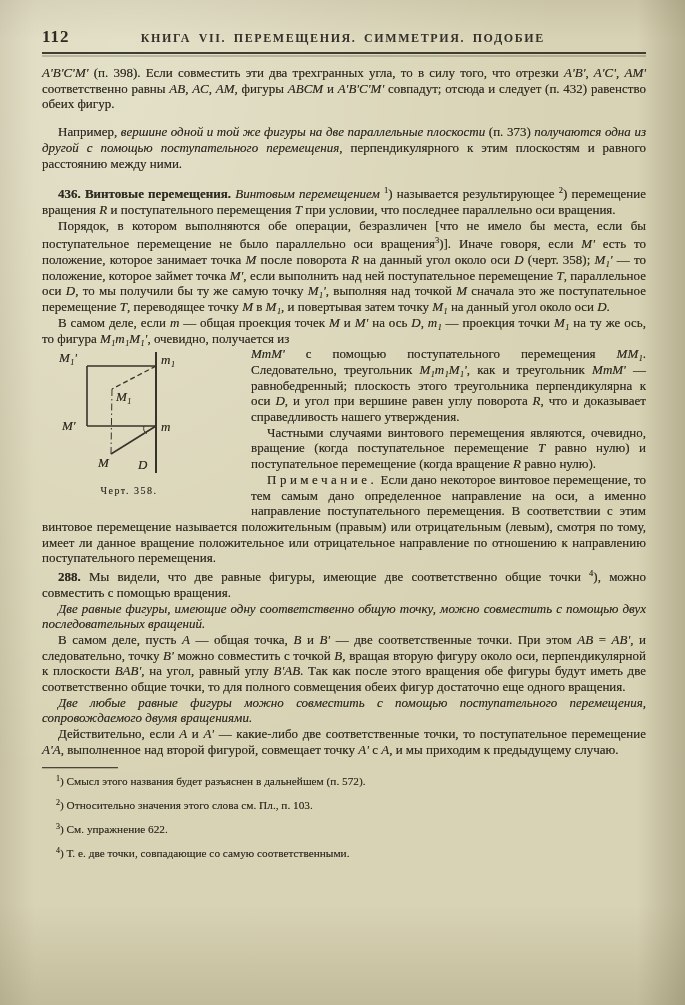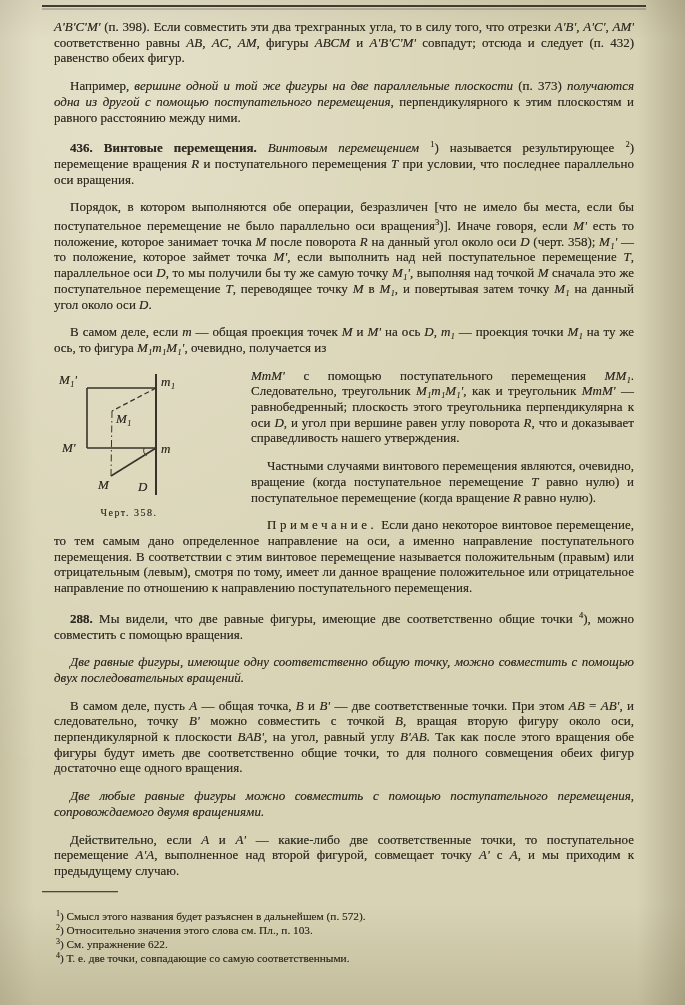--- a/index.html
+++ b/index.html
@@ -37,21 +37,21 @@
     margin-top:5px;height:2px;background:#403c2f;
     box-shadow:0 3px 0 rgba(64,60,47,0.25);
   }
   
   .bodytext{
     margin-top:11px;
     font-size:13px;line-height:15.7px;
     text-align:justify;
     text-shadow:0 0 0.5px rgba(40,36,26,0.55);
   }
-  .bodytext p{margin:12px;}
+  .bodytext p{margin:0;}
   .ind{text-indent:16px;}
   .gap{margin-top:12px !important;}
   .seg-i{font-style:italic;}
   .seg-b{font-weight:700;}
   .seg-s{font-size:8.5px;vertical-align:5px;letter-spacing:0;}
   .seg-ls{letter-spacing:3.5px;}
   
   .figure{
     float:left;width:140px;
     margin:3px 52px 5px 17px;
@@ -66,33 +66,37 @@
     margin-top:4px;text-align:center;
     font-size:10px;letter-spacing:1.5px;color:#34312a;
     text-indent:0;
   }
   
   .fnrule{
     clear:both;margin-top:9px;width:76px;height:1px;
     background:#4a463a;box-shadow:0 1px 0 rgba(74,70,58,0.3);
   }
   .footnotes{
-    margin-top:16px;padding-left:14px;
-    font-size:11.3px;line-height:12px;
+    margin-top:0;padding-left:14px;
+    font-size:11.3px;line-height:22px;
     text-shadow:0 0 0.5px rgba(40,36,26,0.5);
   }
   .footnotes .fn{margin:0;}
   .fnmark{font-size:8px;vertical-align:4px;}
 </style>
 </head>
 <body>
 
 <div class="page">
   <div class="content">
 
+    <div class="hdr">
+      <div class="pageno">112</div>
+      <div class="runhead">КНИГА VII. ПЕРЕМЕЩЕНИЯ. СИММЕТРИЯ. ПОДОБИЕ</div>
+    </div>
     <div class="hrule"></div>
 
     <div class="bodytext">
 
       <p><span class="seg-i">A'B'C'M'</span><span> (п. 398). Если совместить эти два трехгранных угла, то в силу того, что отрезки </span><span class="seg-i">A'B'</span><span>, </span><span class="seg-i">A'C'</span><span>, </span><span class="seg-i">AM'</span><span> соответственно равны </span><span class="seg-i">AB</span><span>, </span><span class="seg-i">AC</span><span>, </span><span class="seg-i">AM</span><span>, фигуры </span><span class="seg-i">ABCM</span><span> и </span><span class="seg-i">A'B'C'M'</span><span> совпадут; отсюда и следует (п. 432) равенство обеих фигур.</span></p>
 
       <p class="ind gap"><span>Например, </span><span class="seg-i">вершине одной и той же фигуры на две параллельные плоскости</span><span> (п. 373) </span><span class="seg-i">получаются одна из другой с помощью поступательного перемещения</span><span>, перпендикулярного к этим плоскостям и равного расстоянию между ними.</span></p>
 
       <p class="ind gap"><span class="seg-b">436. Винтовые перемещения. </span><span class="seg-i">Винтовым перемещением</span><span> </span><span class="seg-s">1</span><span>) называется результирующее </span><span class="seg-s">2</span><span>) перемещение вращения </span><span class="seg-i">R</span><span> и поступательного перемещения </span><span class="seg-i">T</span><span> при условии, что последнее параллельно оси вращения.</span></p>
 

